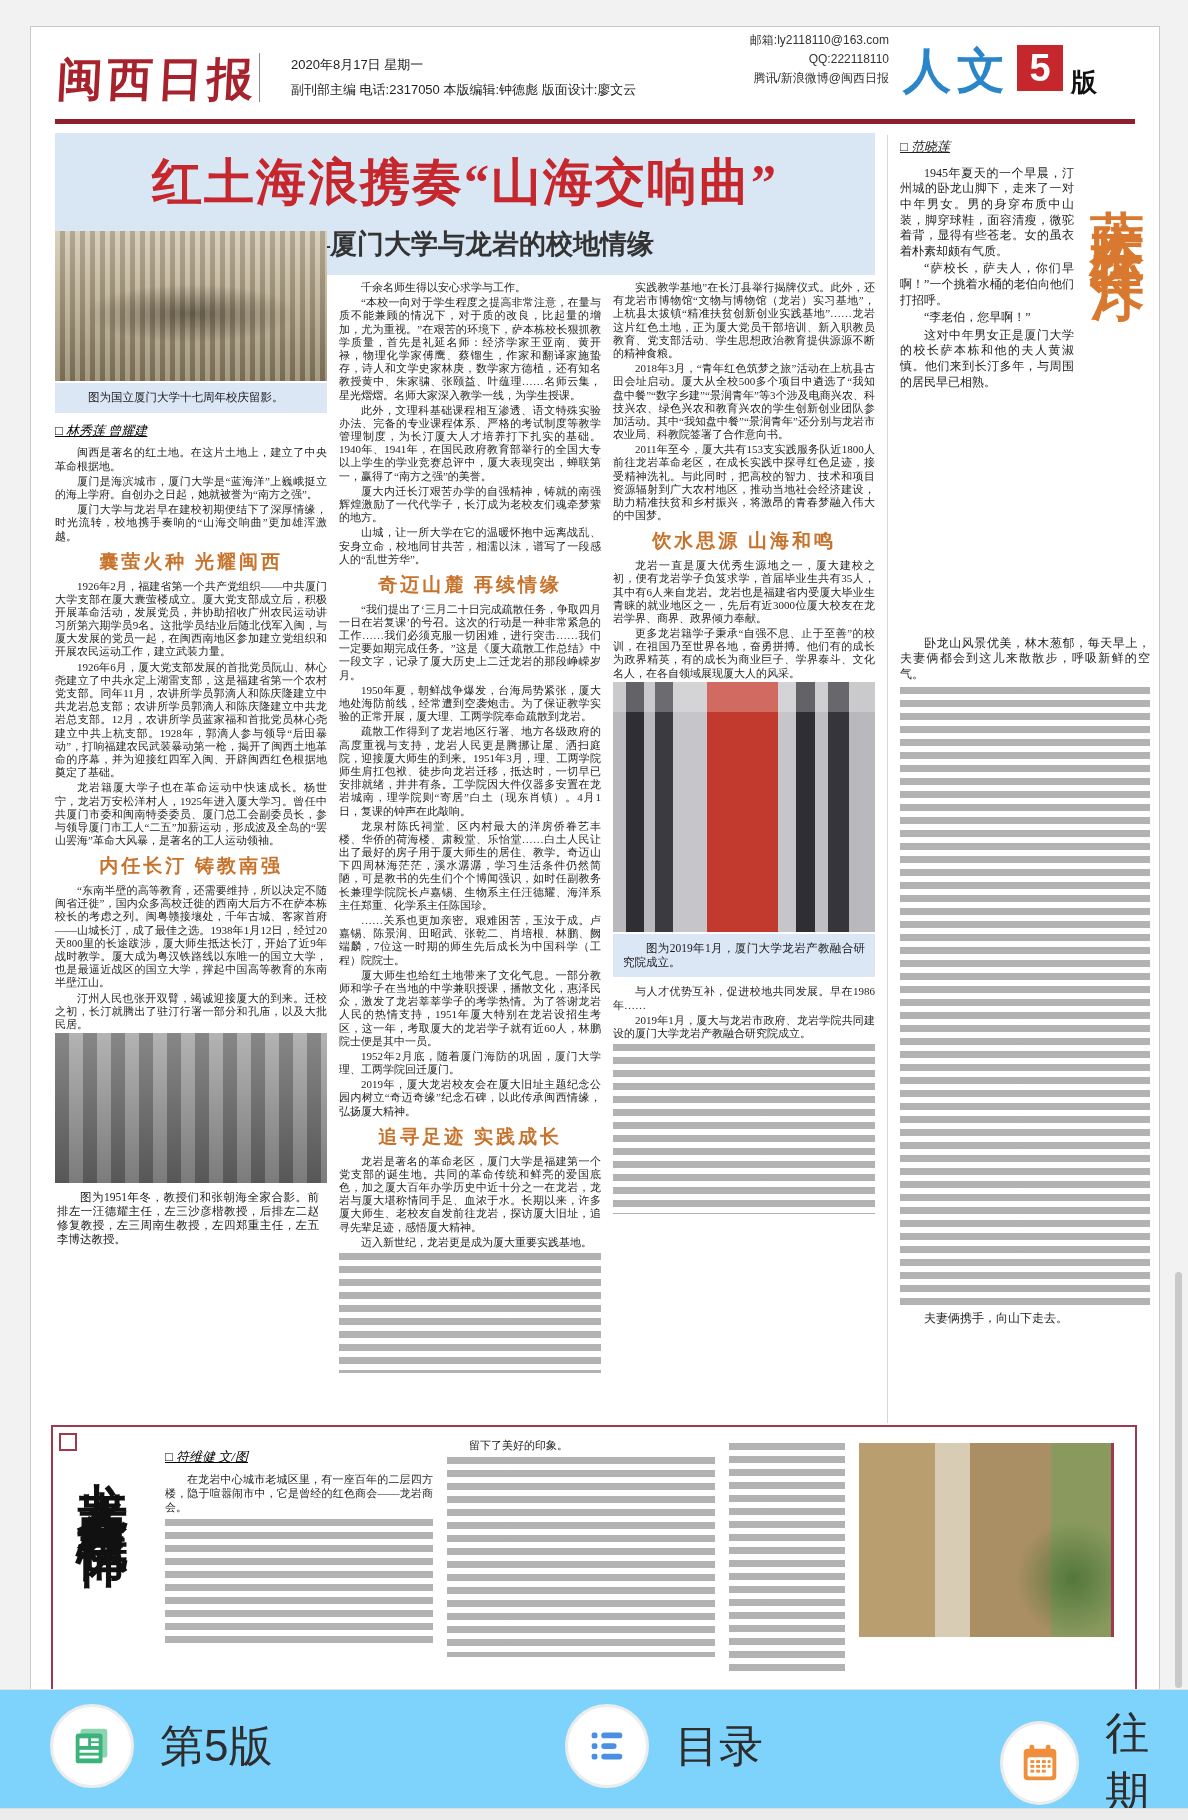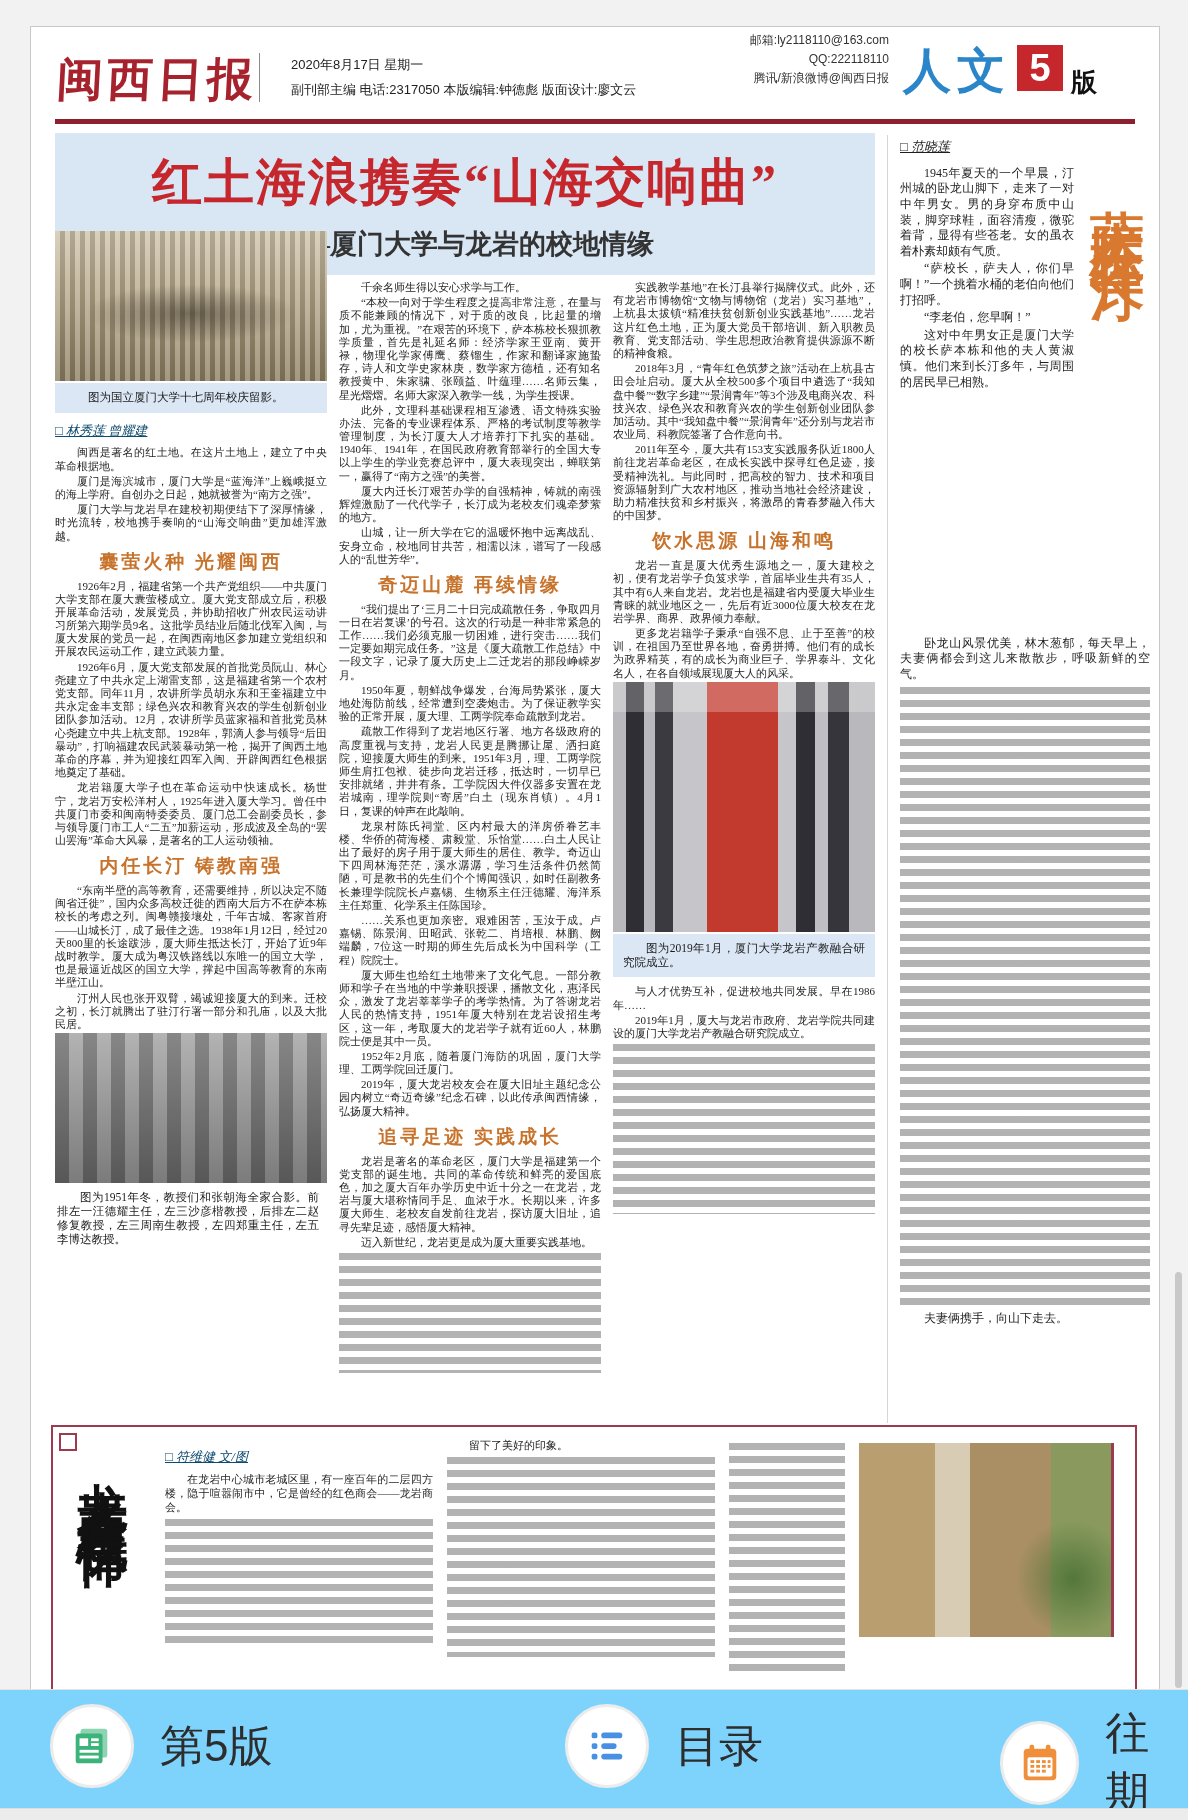--- a/index.html
+++ b/index.html
@@ -29,21 +29,21 @@
   .lead-sub{margin-top:10px;font-size:27px;color:#333;font-weight:bold;}
   
   .colmn{position:absolute;font-size:11px;line-height:1.2;color:#1f1f1f;text-align:justify;
          overflow:hidden;}
   #col1{left:24px;top:204px;width:272px;height:1192px;}
   #col2{left:308px;top:254px;width:262px;height:1142px;}
   #col3{left:582px;top:254px;width:262px;height:1142px;}
   .para{text-indent:2em;margin:0 0 2px 0;}
   .subhead{font-size:19px;font-weight:bold;color:#c8732c;text-align:center;margin:8px 0 6px 0;
            letter-spacing:3px;}
-  .byline{font-size:13px;font-style:italic;color:#0c4a6e;text-decoration:underline;margin:10px 0 8px 0;
+  .byline{font-size:13px;font-style:italic;color:#000000;text-decoration:underline;margin:10px 0 8px 0;
           text-indent:0;}
   .cap{background:#dbe7f5;padding:8px 10px;font-size:11.5px;color:#1a1a1a;text-indent:2em;
        margin:0 0 8px 0;}
   .capw{padding:6px 2px;font-size:11.5px;color:#1a1a1a;text-indent:2em;margin:0 6px 6px 0;}
   .photo{width:100%;margin:0 0 2px 0;}
   .fill{width:100%;margin:4px 0;opacity:.8;
         background:repeating-linear-gradient(180deg,rgba(55,55,55,.48) 0 7px,transparent 7px 13px);}
   
   .ph-p1{background:
      radial-gradient(ellipse 55% 28% at 50% 55%,rgba(45,38,28,.5),transparent 70%),
@@ -122,21 +122,21 @@
 
   <div class="colmn" id="col1">
       <div class="photo ph-p1" style="height: 150px;"></div>
       <div class="cap">图为国立厦门大学十七周年校庆留影。</div>
       <div class="byline">□ 林秀莲  曾耀建</div>
       <div class="para">闽西是著名的红土地。在这片土地上，建立了中央革命根据地。</div>
       <div class="para">厦门是海滨城市，厦门大学是“蓝海洋”上巍峨挺立的海上学府。自创办之日起，她就被誉为“南方之强”。</div>
       <div class="para">厦门大学与龙岩早在建校初期便结下了深厚情缘，时光流转，校地携手奏响的“山海交响曲”更加雄浑激越。</div>
       <div class="subhead">囊萤火种  光耀闽西</div>
       <div class="para">1926年2月，福建省第一个共产党组织——中共厦门大学支部在厦大囊萤楼成立。厦大党支部成立后，积极开展革命活动，发展党员，并协助招收广州农民运动讲习所第六期学员9名。这批学员结业后随北伐军入闽，与厦大发展的党员一起，在闽西南地区参加建立党组织和开展农民运动工作，建立武装力量。</div>
-      <div class="para">1926年6月，厦大党支部发展的首批党员阮山、林心尧建立了中共永定上湖雷支部，这是福建省第一个农村党支部。同年11月，农讲所学员胡永东和王奎福建立中共永定金丰支部；绿色兴农和教育兴农的学生创新创业团队参加活动。12月，农讲所学员蓝家福和首批党员林心尧建立中共上杭支部。1928年，郭滴人参与领导“后田暴动”，打响福建农民武装暴动第一枪，揭开了闽西土地革命的序幕，并为迎接红四军入闽、开辟闽西红色根据地奠定了基础。</div>
+      <div class="para">1926年6月，厦大党支部发展的首批党员阮山、林心尧建立了中共永定上湖雷支部，这是福建省第一个农村党支部。同年11月，农讲所学员郭滴人和陈庆隆建立中共龙岩总支部；农讲所学员郭滴人和陈庆隆建立中共龙岩总支部。12月，农讲所学员蓝家福和首批党员林心尧建立中共上杭支部。1928年，郭滴人参与领导“后田暴动”，打响福建农民武装暴动第一枪，揭开了闽西土地革命的序幕，并为迎接红四军入闽、开辟闽西红色根据地奠定了基础。</div>
       <div class="para">龙岩籍厦大学子也在革命运动中快速成长。杨世宁，龙岩万安松洋村人，1925年进入厦大学习。曾任中共厦门市委和闽南特委委员、厦门总工会副委员长，参与领导厦门市工人“二五”加薪运动，形成波及全岛的“罢山罢海”革命大风暴，是著名的工人运动领袖。</div>
       <div class="subhead">内任长汀  铸教南强</div>
       <div class="para">“东南半壁的高等教育，还需要维持，所以决定不随闽省迁徙”，国内众多高校迁徙的西南大后方不在萨本栋校长的考虑之列。闽粤赣接壤处，千年古城、客家首府——山城长汀，成了最佳之选。1938年1月12日，经过20天800里的长途跋涉，厦大师生抵达长汀，开始了近9年战时教学。厦大成为粤汉铁路线以东唯一的国立大学，也是最逼近战区的国立大学，撑起中国高等教育的东南半壁江山。</div>
       <div class="para">汀州人民也张开双臂，竭诚迎接厦大的到来。迁校之初，长汀就腾出了驻汀行署一部分和孔庙，以及大批民居。</div>
       <div class="photo ph-p3" style="height: 150px;"></div>
       <div class="capw">图为1951年冬，教授们和张朝海全家合影。前排左一汪德耀主任，左三沙彦楷教授，后排左二赵修复教授，左三周南生教授，左四郑重主任，左五李博达教授。</div>
     </div>
   <div class="colmn" id="col2">
       <div class="para">千余名师生得以安心求学与工作。</div>
       <div class="para">“本校一向对于学生程度之提高非常注意，在量与质不能兼顾的情况下，对于质的改良，比起量的增加，尤为重视。”在艰苦的环境下，萨本栋校长狠抓教学质量，首先是礼延名师：经济学家王亚南、黄开禄，物理化学家傅鹰、蔡镏生，作家和翻译家施蛰存，诗人和文学史家林庚，数学家方德植，还有知名教授黄中、朱家骕、张颐益、叶蕴理……名师云集，星光熠熠。名师大家深入教学一线，为学生授课。</div>

